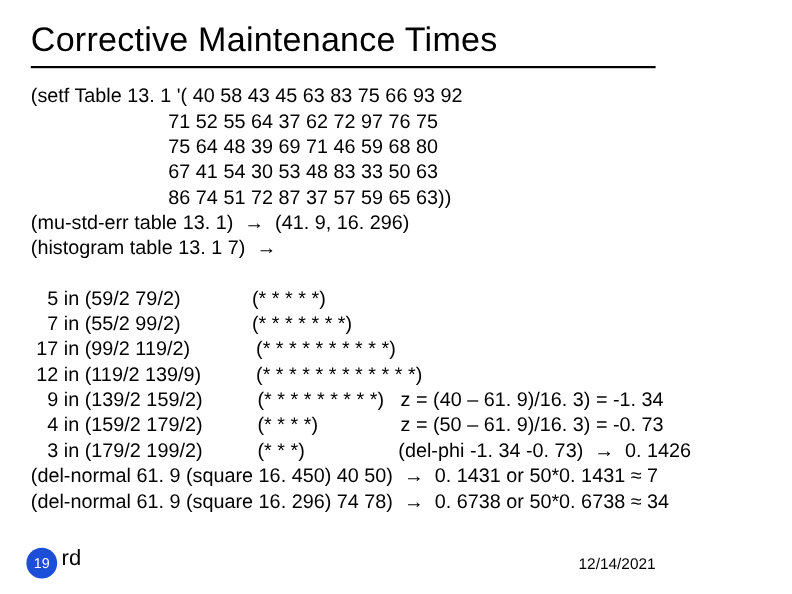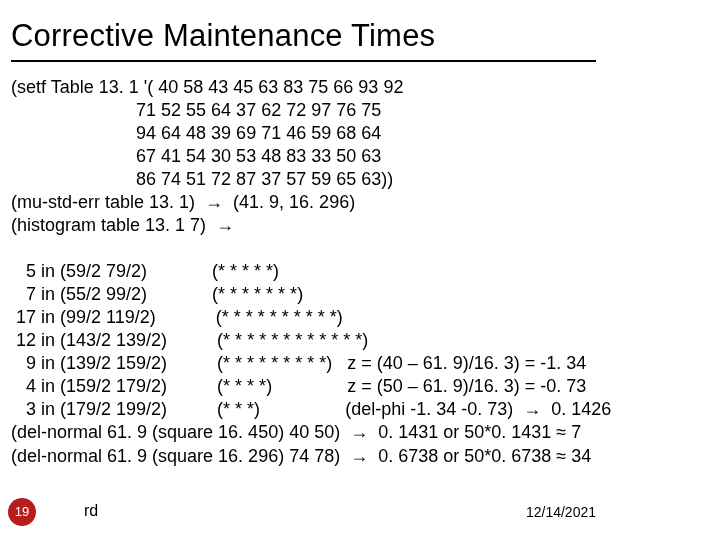--- a/index.html
+++ b/index.html
@@ -10,21 +10,21 @@
     background: #fff;
     font-family: Arial, Helvetica, sans-serif;
     color: #000;
     overflow: hidden;
   }
   .slide {
     position: relative;
     width: 624px;
     height: 540px;
     box-sizing: border-box;
-    padding: 16px 28px 0 11px;
+    padding: 16px 28px 0 28px;
   }
   .title {
     font-size: 31px;
     font-weight: 400;
     margin: 2px 0 6px 0;
     letter-spacing: 0.2px;
   }
   .rule {
     border: 0;
     border-top: 2px solid #000;
@@ -36,65 +36,65 @@
     line-height: 1.28;
     white-space: pre;
   }
   .footer {
     position: absolute;
     left: 0; right: 0; bottom: 14px;
     height: 28px;
   }
   .badge {
     position: absolute;
-    left: 8px;
+    left: 24px;
     bottom: 0;
     width: 28px;
     height: 28px;
     border-radius: 50%;
-    background: #b91c1c;
+    background: #1d4ed8;
     color: #fff;
     font-size: 13px;
     line-height: 28px;
     text-align: center;
   }
   .rd {
     position: absolute;
-    left: 84px;
+    left: 56px;
     bottom: 6px;
-    font-size: 16px;
+    font-size: 20px;
   }
   .date {
     position: absolute;
     right: 28px;
     bottom: 6px;
     font-size: 14px;
     margin-top: 44px;
   }
 </style>
 </head>
 <body>
 
 <div class="slide">
 
   <div class="title">Corrective Maintenance Times</div>
   <hr class="rule">
 
   <div class="code"><span>(setf Table 13. 1 '( 40 58 43 45 63 83 75 66 93 92</span>
 <span>                         71 52 55 64 37 62 72 97 76 75</span>
-<span>                         94 64 48 39 69 71 46 59 68 64</span>
+<span>                         75 64 48 39 69 71 46 59 68 80</span>
 <span>                         67 41 54 30 53 48 83 33 50 63</span>
 <span>                         86 74 51 72 87 37 57 59 65 63))</span>
 <span>(mu-std-err table 13. 1)  →  (41. 9, 16. 296)</span>
 <span>(histogram table 13. 1 7)  →</span>
 <span></span>
 <span>   5 in (59/2 79/2)             (* * * * *)</span>
 <span>   7 in (55/2 99/2)             (* * * * * * *)</span>
 <span> 17 in (99/2 119/2)            (* * * * * * * * * *)</span>
-<span> 12 in (143/2 139/2)          (* * * * * * * * * * * *)</span>
+<span> 12 in (119/2 139/9)          (* * * * * * * * * * * *)</span>
 <span>   9 in (139/2 159/2)          (* * * * * * * * *)   z = (40 – 61. 9)/16. 3) = -1. 34</span>
 <span>   4 in (159/2 179/2)          (* * * *)               z = (50 – 61. 9)/16. 3) = -0. 73</span>
 <span>   3 in (179/2 199/2)          (* * *)                 (del-phi -1. 34 -0. 73)  →  0. 1426</span>
 <span>(del-normal 61. 9 (square 16. 450) 40 50)  →  0. 1431 or 50*0. 1431 ≈ 7</span>
 <span>(del-normal 61. 9 (square 16. 296) 74 78)  →  0. 6738 or 50*0. 6738 ≈ 34</span></div>
 
   <div class="footer">
     <div class="badge">19</div>
     <div class="rd">rd</div>
     <div class="date">12/14/2021</div>

